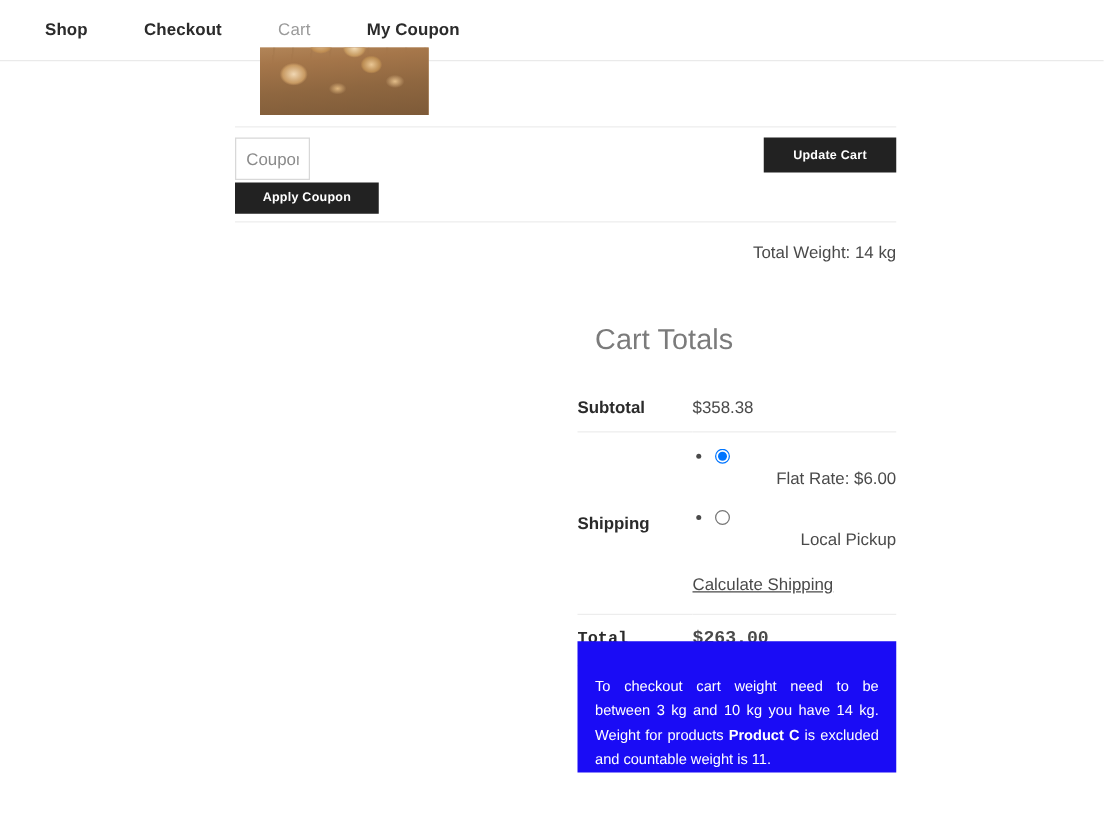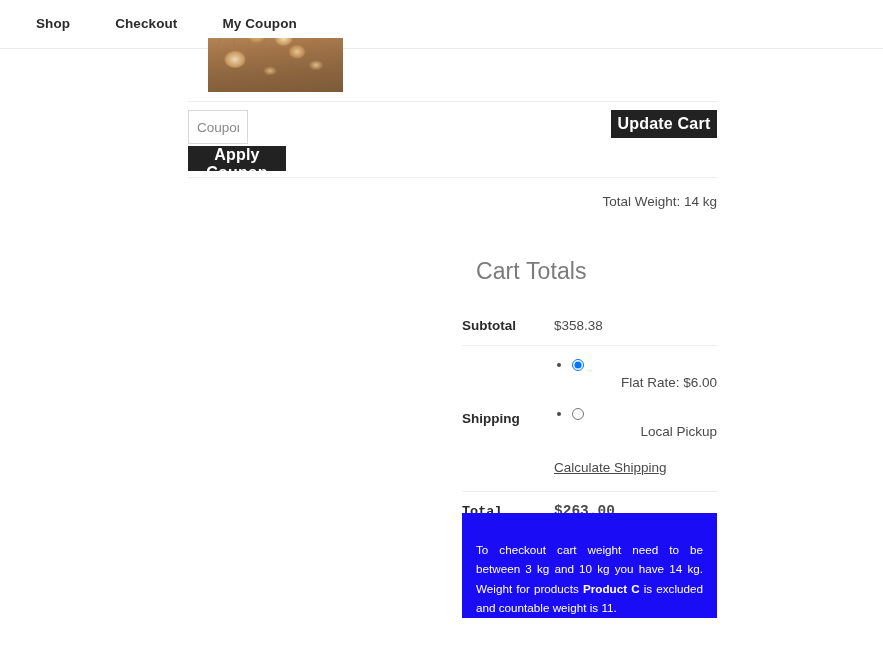--- a/index.html
+++ b/index.html
@@ -106,30 +106,30 @@
     border-radius: 0;
   }
   .coupon-input::placeholder { color: #8a8a8a; opacity: 1; }
 
   .btn-dark {
     background: #222222;
     color: #ffffff;
     border: none;
     font-family: "Liberation Sans", sans-serif;
     font-weight: bold;
-    font-size: 16px;
+    font-size: 10px;
     letter-spacing: 0.2px;
     cursor: pointer;
     padding: 0;
   }
   .btn-apply-coupon {
     position: absolute;
     left: 188px;
     top: 146px;
-    width: 98px;
+    width: 115px;
     height: 25px;
   }
   .btn-update-cart {
     position: absolute;
     left: 611px;
     top: 110px;
     width: 106px;
     height: 28px;
   }
 
@@ -231,20 +231,23 @@
 </head>
 <body>
 
 <header class="site-header">
   <ul class="nav-list">
     <li>
       <a class="nav-link" href="#">Shop</a>
     </li>
     <li>
       <a class="nav-link" href="#">Checkout</a>
+    </li>
+    <li>
+      <a class="nav-link is-current" href="#">Cart</a>
     </li>
     <li>
       <a class="nav-link" href="#">My Coupon</a>
     </li>
   </ul>
 </header>
 
 <div class="product-thumb">
   <div class="photo"></div>
 </div>

